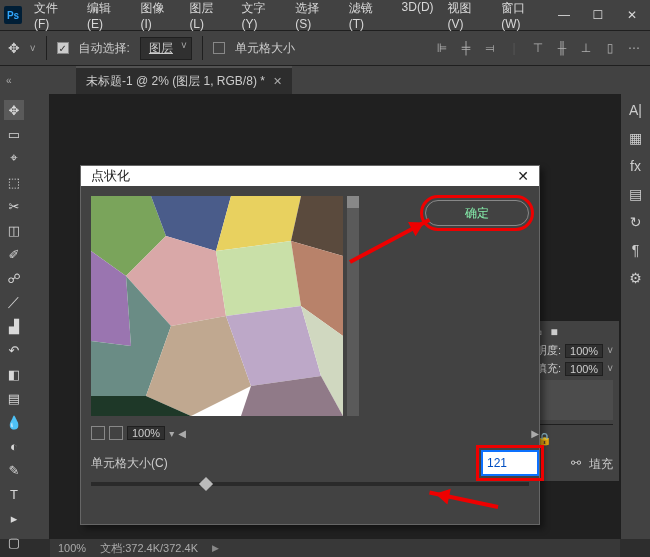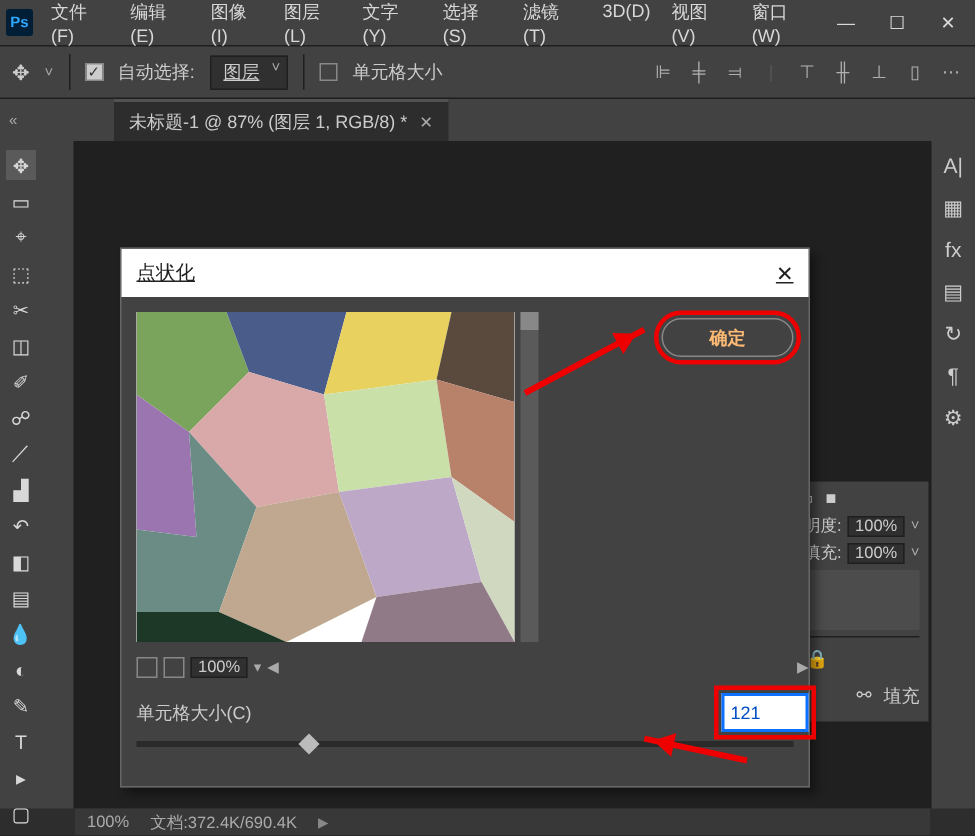--- a/index.html
+++ b/index.html
@@ -29,29 +29,29 @@
   .canvas { flex:1; background:#202020; position:relative; }
   .rightpanel { width:30px; background:#424242; display:flex; flex-direction:column; align-items:center; gap:12px; padding-top:8px; border-left:1px solid #1f1f1f; }
   .rightpanel span { font-size:14px; color:#ccc; }
   .infopanel { position:absolute; right:30px; top:320px; width:150px; background:#424242; border:1px solid #1f1f1f; padding:4px 6px; }
   .inforow { display:flex; align-items:center; justify-content:flex-end; gap:4px; font-size:11px; margin:3px 0; color:#ccc; }
   .pct { background:#303030; border:1px solid #1f1f1f; padding:0 4px; font-size:11px; }
   .lockrow { height:28px; display:flex; align-items:center; justify-content:center; color:#aaa; border-top:1px solid #1f1f1f; margin-top:4px; }
   .statusbar { height:18px; background:#383838; display:flex; align-items:center; padding:0 8px; font-size:11px; gap:14px; color:#aaa; position:absolute; left:50px; right:30px; bottom:0; }
   
   .dialog { position:absolute; left:80px; top:165px; width:460px; height:360px; background:#424242; border:1px solid #666; box-shadow:4px 4px 6px rgba(0,0,0,.4); z-index:50; }
-  .dlg-title { height:32px; background:#fff; color:#222; display:flex; align-items:center; justify-content:space-between; padding:0 10px; font-size:13px;text-decoration:underline; }
+  .dlg-title { height:20px; background:#fff; color:#222; display:flex; align-items:center; justify-content:space-between; padding:0 10px; font-size:13px; }
   .dlg-title .x { font-size:14px; color:#222; }
   .dlg-body { display:flex; padding:10px; gap:8px; }
   .preview-wrap { display:flex; gap:4px; }
   .preview { width:252px; height:220px; background:#fff; position:relative; overflow:hidden; }
   .scr { width:12px; background:#5a5a5a; height:220px; position:relative; }
   .scr::before { content:""; position:absolute; top:0; left:0; width:12px; height:12px; background:#888; }
   .dlg-buttons { display:flex; flex-direction:column; gap:8px; margin-left:auto; margin-top:4px; }
-  .pillbtn { width:88px; height:26px; border:1px solid #888; border-radius:14px; display:flex; align-items:center; justify-content:center; color:#fdba74;font-weight:bold; }
+  .pillbtn { width:104px; height:26px; border:1px solid #888; border-radius:14px; display:flex; align-items:center; justify-content:center; color:#86efac; }
   .ok-h { outline:3px solid #e00; outline-offset:2px; }
   .zoomrow { display:flex; gap:4px; align-items:center; margin-left:10px; }
   .zoomrow .sq { width:14px; height:14px; border:1px solid #888; }
   .zoomrow .zoomval { background:#303030; border:1px solid #1f1f1f; padding:0 4px; font-size:11px; }
   .zoomrow .tri { color:#aaa; font-size:10px; }
   .cellrow { display:flex; align-items:center; gap:24px; margin-left:10px; margin-top:10px; }
   .cellinput { width:58px; height:20px; background:#fff; color:#004ec2; border:2px solid #0c71ff; outline:3px solid #e00; outline-offset:2px; text-align:left; padding:11px 4px; font-size:12px; }
   .slider { display:flex; align-items:center; margin:6px 10px 0 10px; }
   .track { flex:1; height:4px; background:#2a2a2a; position:relative; }
   .thumb { width:10px; height:10px; background:#bbb; position:absolute; top:-3px; left:25%; transform:rotate(45deg); }
@@ -104,21 +104,21 @@
     <span>╫</span>
     <span>⊥</span>
     <span>▯</span>
     <span>⋯</span>
   </div>
 </div>
 
 <div class="subhead">
   <span class="collapse-ico">«</span>
   <div class="doctab">
-    <span>未标题-1 @ 87% (图层 1, RGB/8) *</span>
+    <span>未标题-1 @ 2% (图层 1, RGB/8) *</span>
     <span class="x">✕</span>
   </div>
 </div>
 
 <div class="topcrow">
   <span>«</span>
   <span>«</span>
 </div>
 
 <div class="main">
@@ -184,21 +184,21 @@
       <span>🔒</span>
     </div>
   <div style="display:flex;justify-content:flex-end;gap:8px;padding:4px 0">
     <span>⚯</span>
     <span>埴充</span>
   </div>
 </div>
 
 <div class="statusbar">
   <span>100%</span>
-  <span>文档:372.4K/690.4K</span>
+  <span>文档:372.4K/372.4K</span>
   <span style="font-size:9px;color:#888">▶</span>
 </div>
 
 <div class="dialog">
   <div class="dlg-title">
     <span>点状化</span>
     <span class="x">✕</span>
   </div>
   <div class="dlg-body">
     <div class="preview-wrap">

